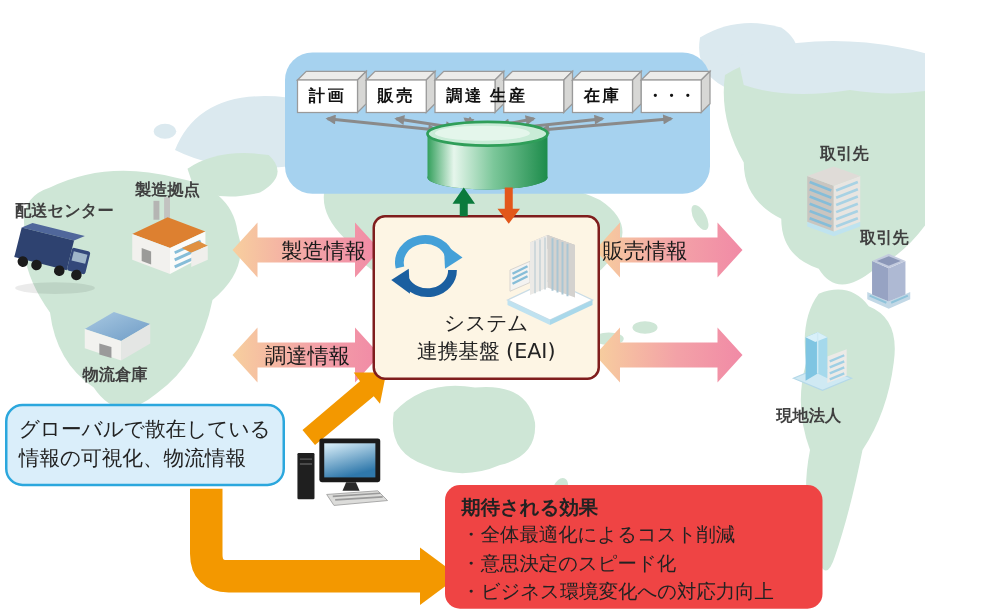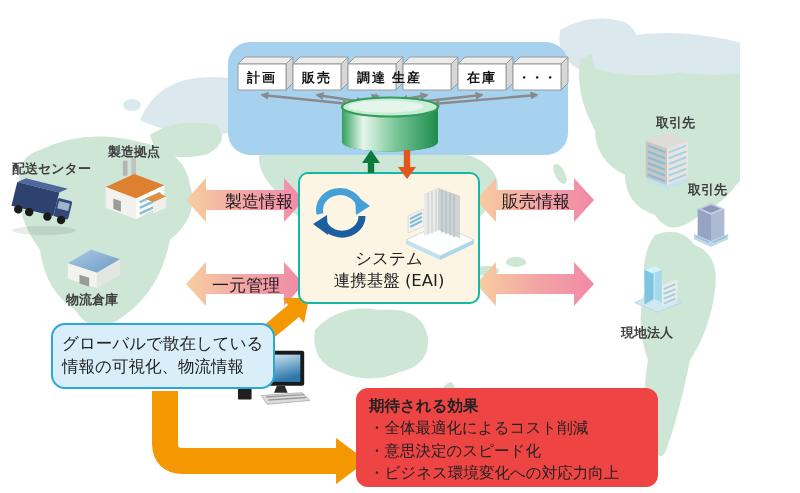--- a/index.html
+++ b/index.html
@@ -10,26 +10,26 @@
   .panel{position:absolute;left:228px;top:42px;width:340px;height:113px;background:#a6d2ef;border-radius:22px;z-index:1;}
   .layer{position:absolute;left:0;top:0;z-index:2;}
   .icon-svg{position:absolute;z-index:3;}
   .vert-arrows{position:absolute;left:355px;top:138px;z-index:4;}
   .mod-label{position:absolute;top:67px;width:48px;height:22px;line-height:22px;text-align:center;
     font-size:13px;font-weight:600;letter-spacing:2px;color:#111;z-index:3;}
   .site-label{position:absolute;font-size:13px;color:#404040;white-space:nowrap;z-index:3;font-weight:bold;}
   .flow-label{position:absolute;width:76px;height:24px;line-height:24px;text-align:center;
     font-size:17px;font-weight:500;color:#1a1a1a;z-index:3;white-space:nowrap;}
   .eai-box{position:absolute;left:298px;top:172px;width:182px;height:132px;background:#fdf5e4;
-    border:2px solid #14b8a6;border-radius:10px;box-sizing:border-box;z-index:3;}
+    border:2px solid #7f1d1d;border-radius:10px;box-sizing:border-box;z-index:3;}
   .eai-title{position:absolute;left:0;right:0;top:74px;text-align:center;font-size:16.5px;
     line-height:1.33;color:#222;font-weight:500;}
   .callout{position:absolute;left:4px;top:323px;width:224px;height:66px;background:#daeefa;
     border:2.5px solid #2ba7dd;border-radius:14px;box-sizing:border-box;z-index:3;
-    font-size:16.5px;line-height:1.4;color:#222;font-weight:500;padding:7px 0 0 9px;margin-left:47px;}
+    font-size:16.5px;line-height:1.4;color:#222;font-weight:500;padding:7px 0 0 9px;}
   .effects{position:absolute;left:356px;top:388px;width:302px;height:99px;background:#ef4444;
     border-radius:12px;box-sizing:border-box;z-index:3;color:#222;padding:7px 10px 0 13px;}
   .effects-title{font-size:15.5px;font-weight:600;line-height:1.45;}
   .effects-item{font-size:15.5px;line-height:1.45;}
 </style>
 </head>
 <body>
 
 <div class="stage">
 
@@ -177,22 +177,22 @@
       <line x1="48" y1="17.5" x2="48" y2="59.5" stroke="#aac6d4" stroke-width="1.6"></line>
       <line x1="52" y1="19" x2="52" y2="61" stroke="#aac6d4" stroke-width="1.6"></line>
     </svg>
     <div class="eai-title">
       <div>システム</div>
       <div>連携基盤 (EAI)</div>
     </div>
   </div>
 
   <div class="flow-label" style="left:221px;top:189px">製造情報</div>
-  <div class="flow-label" style="left:498px;top:189px">販売情報</div>
-  <div class="flow-label" style="left:208px;top:273px">一元管理</div>
+  <div class="flow-label" style="left:478px;top:189px">販売情報</div>
+  <div class="flow-label" style="left:208px;top:273px">調達情報</div>
 
   <svg class="icon-svg" style="left:6px;top:176px" width="76" height="62" viewBox="0 0 80 66">
     <ellipse cx="40" cy="58" rx="34" ry="5" fill="#000" opacity="0.08"></ellipse>
     <g transform="rotate(14 40 33)">
       <polygon points="6,14 14,8 60,8 52,14" fill="#50679b"></polygon>
       <rect x="6" y="14" width="46" height="26" fill="#2e4270"></rect>
       <rect x="52" y="20" width="16" height="20" rx="2" fill="#33487a"></rect>
       <polygon points="54,23 66,23 66,31 54,31" fill="#9fb6c9"></polygon>
       <circle cx="14" cy="42" r="4.5" fill="#1b1b1b"></circle>
       <circle cx="26" cy="42" r="4.5" fill="#1b1b1b"></circle>

